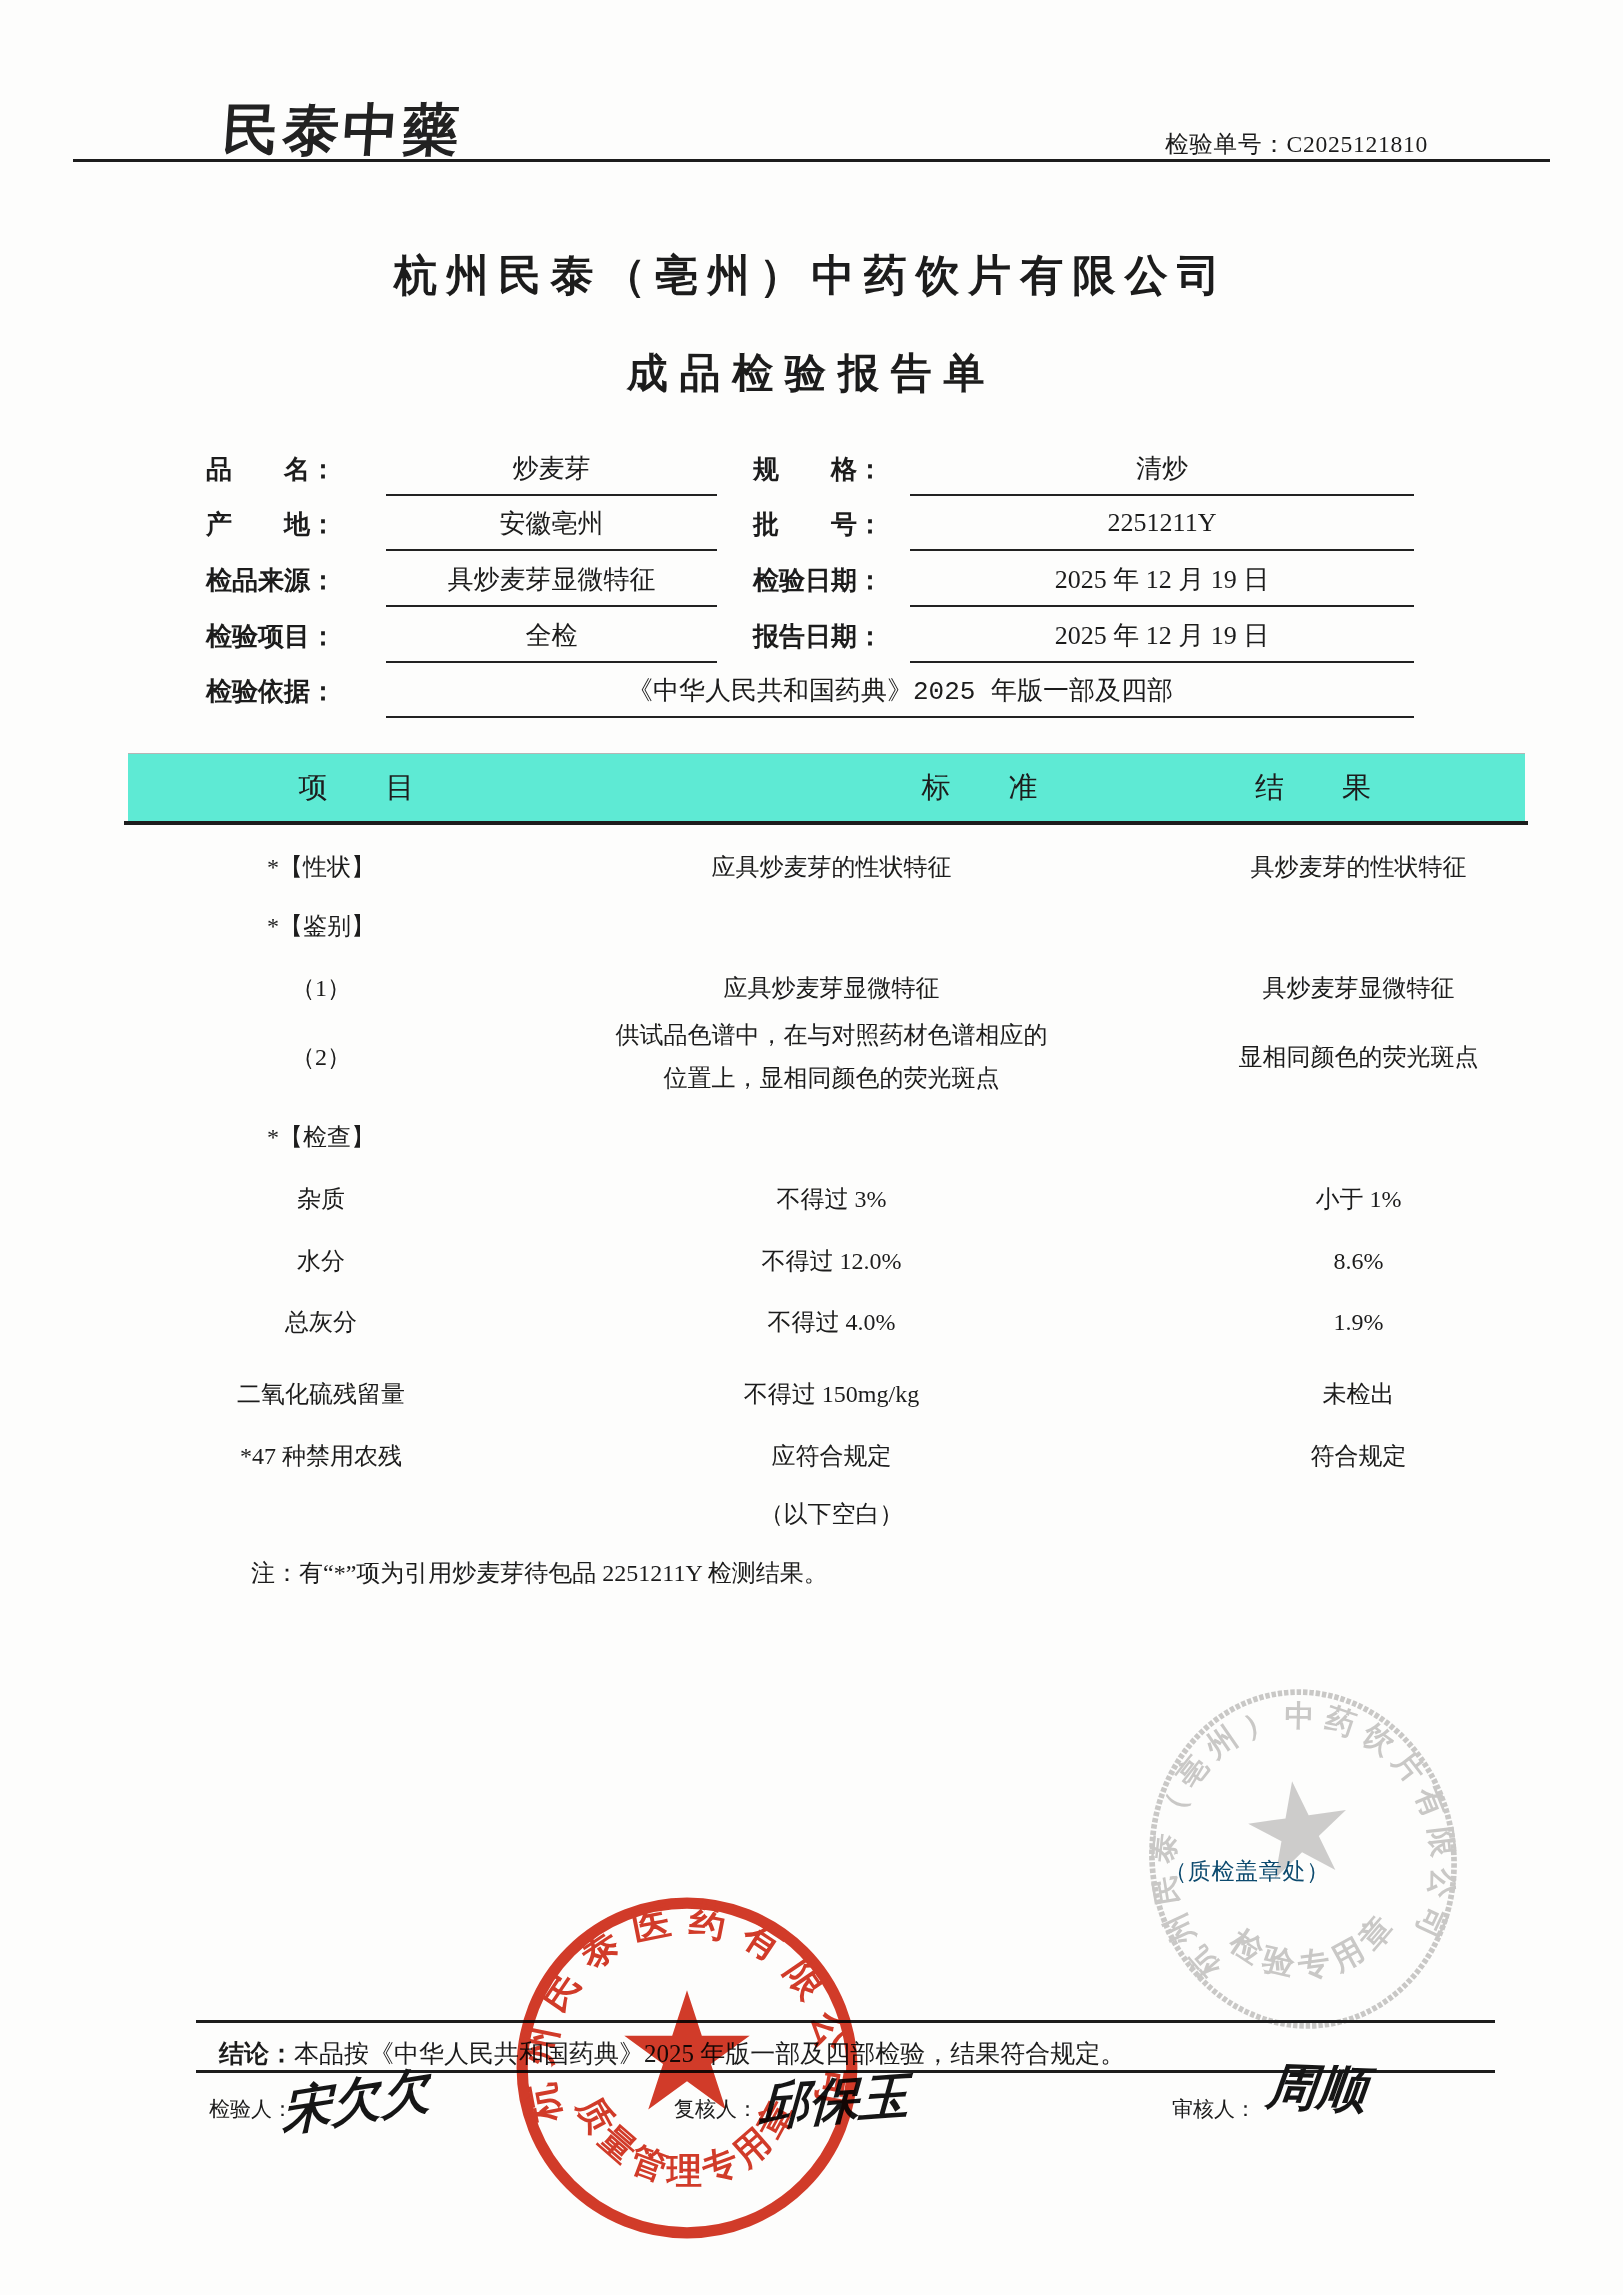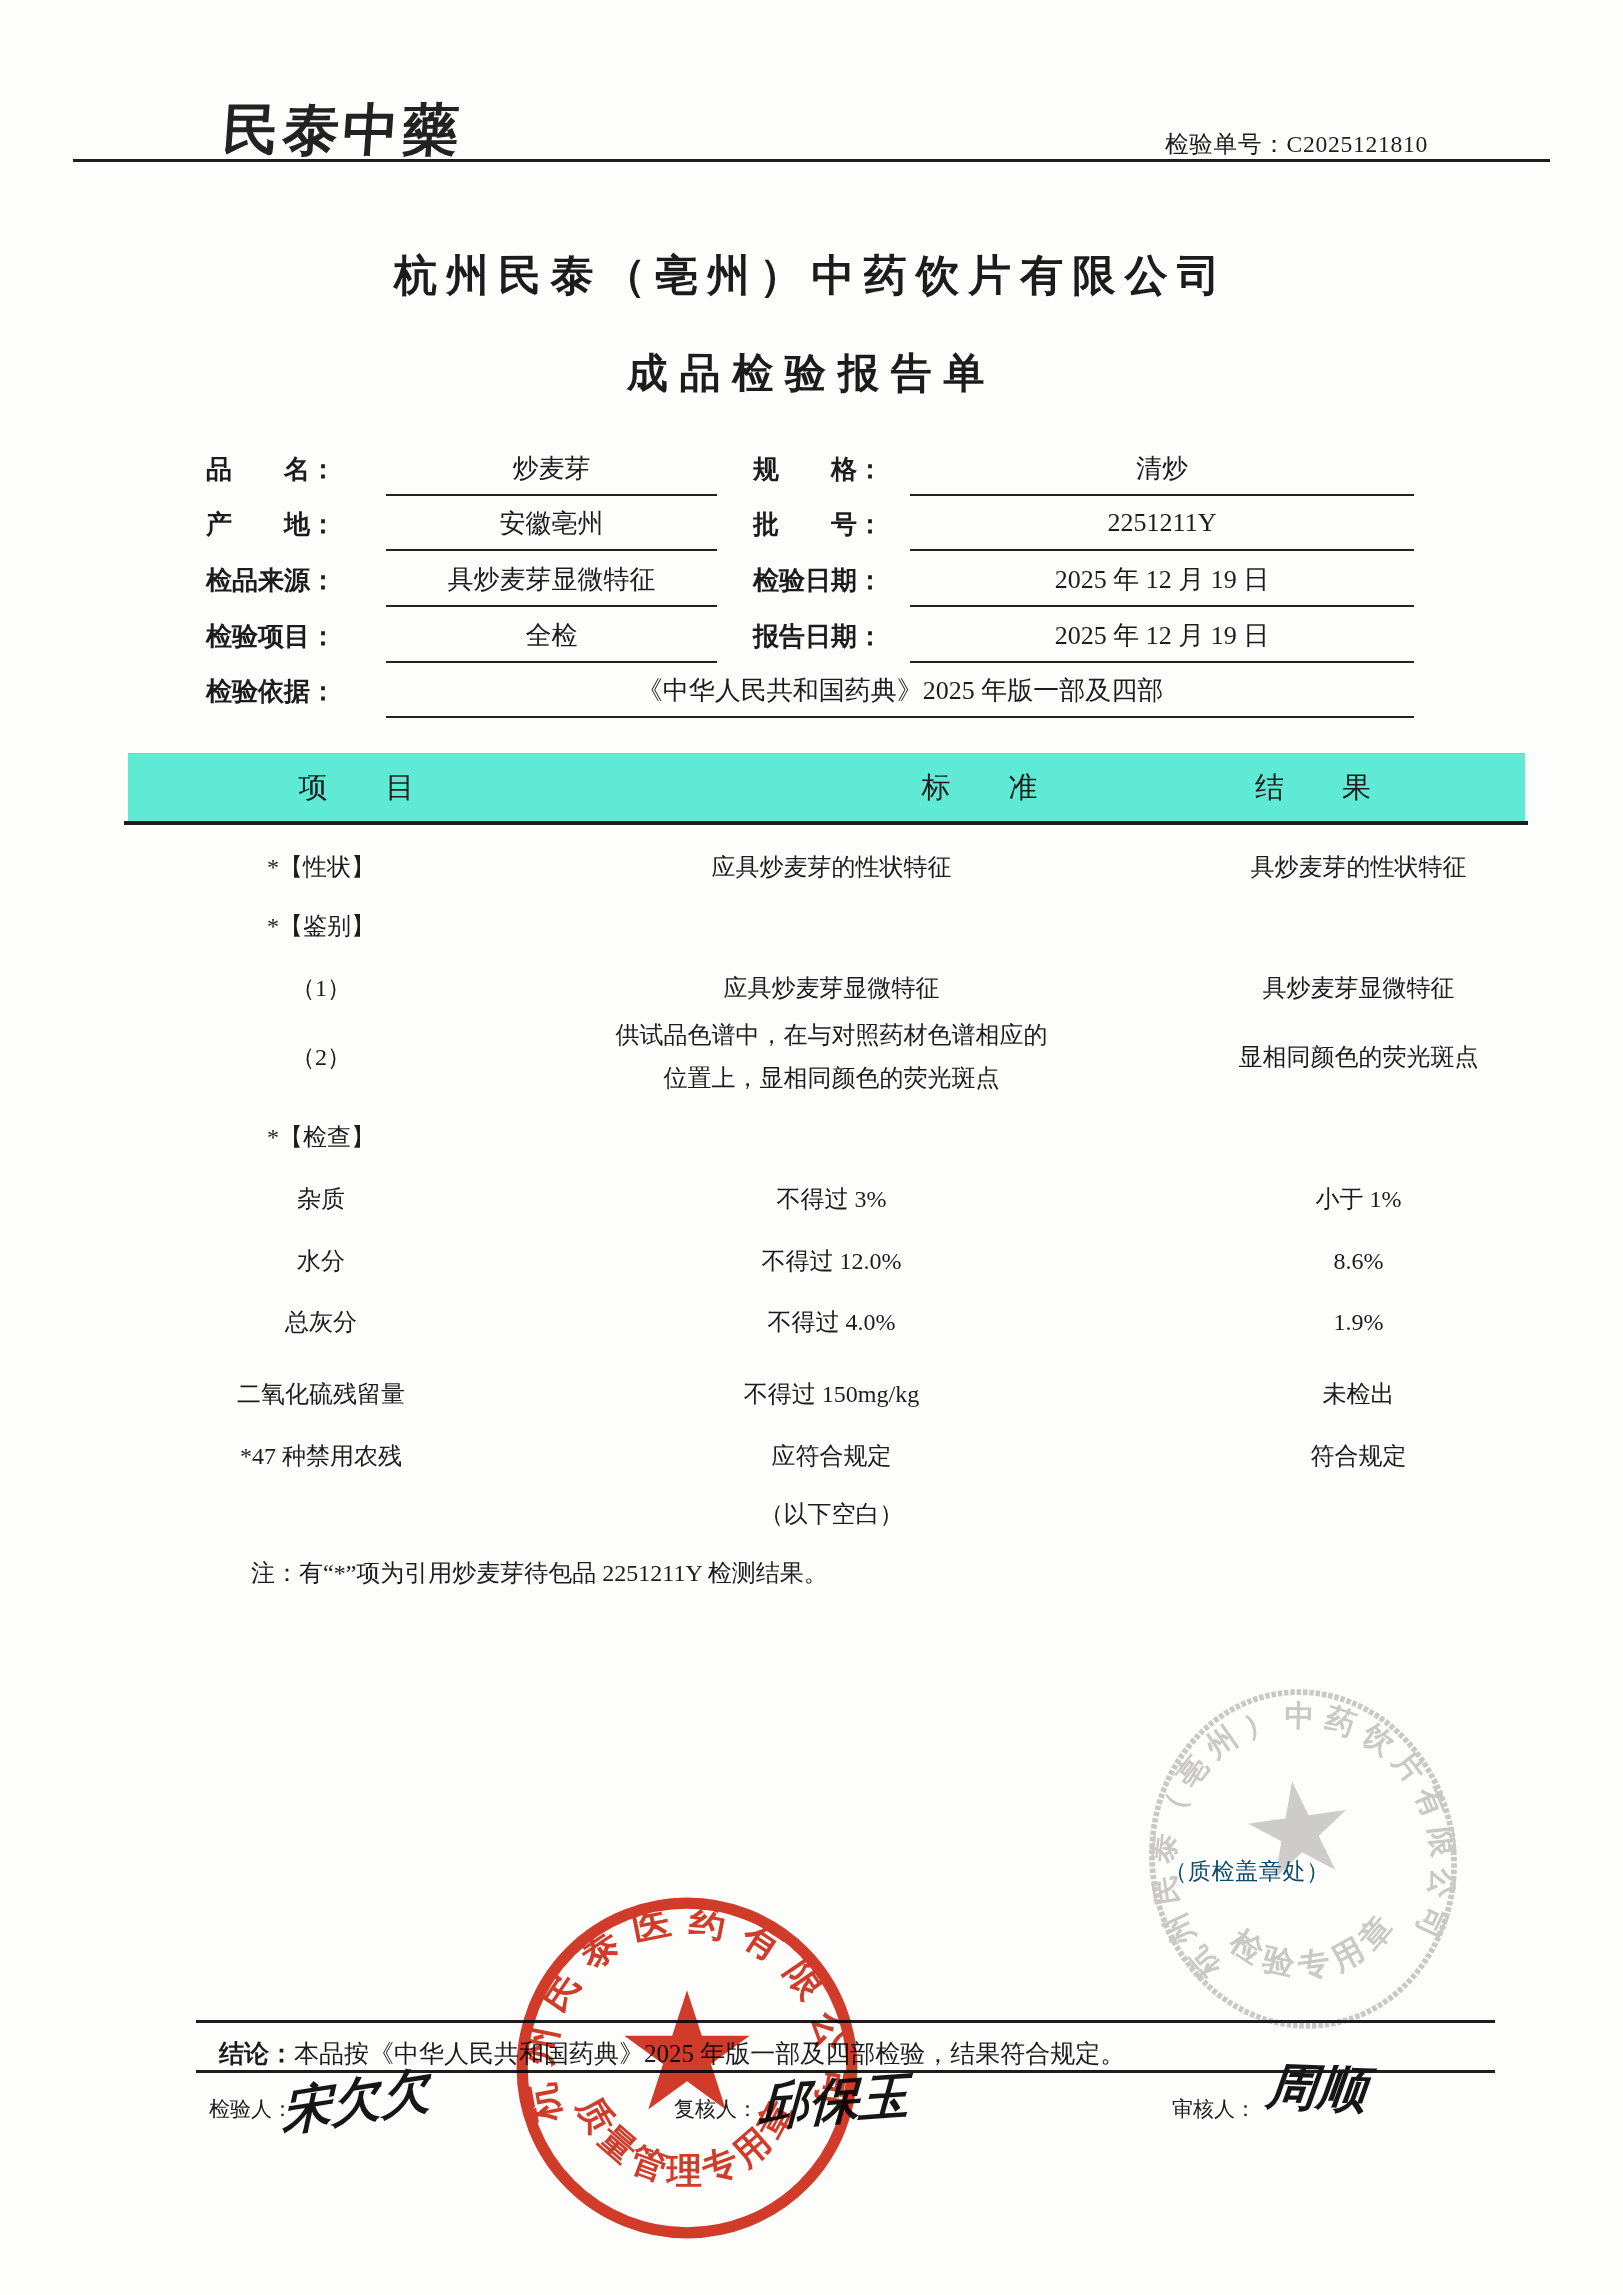--- a/index.html
+++ b/index.html
@@ -38,21 +38,21 @@
   
   .info-row{left:0;width:1623px;height:56px;}
   .i-label{position:absolute;top:0;height:54px;display:flex;align-items:center;
     font-size:26px;font-weight:600;white-space:nowrap;}
   .i-l-label{left:206px;width:164px;text-align:right;}
   .i-r-label{left:753px;width:157px;}
   .i-value{position:absolute;top:0;height:52px;display:flex;align-items:center;justify-content:center;
     font-size:26px;border-bottom:2.6px solid #222;white-space:nowrap;}
   .i-l-value{left:386px;width:331px;}
   .i-r-value{left:910px;width:504px;}
-  .i-f-value{left:386px;width:1028px;}
+  .i-f-value{left:386px;width:1028px;font-family:Liberation Mono, monospace;}
   
   .thead{
     left:128px;top:753px;width:1397px;height:68px;
     background:#5eead4;border-top:1.3px solid #b5b5b5;
   }
   .thead .th{position:absolute;top:0;height:68px;display:flex;align-items:center;justify-content:center;
     font-size:29px;white-space:nowrap;}
   .th-item{left:65px;width:327px;}
   .th-std{left:524px;width:655px;}
   .th-res{left:982px;width:406px;}

